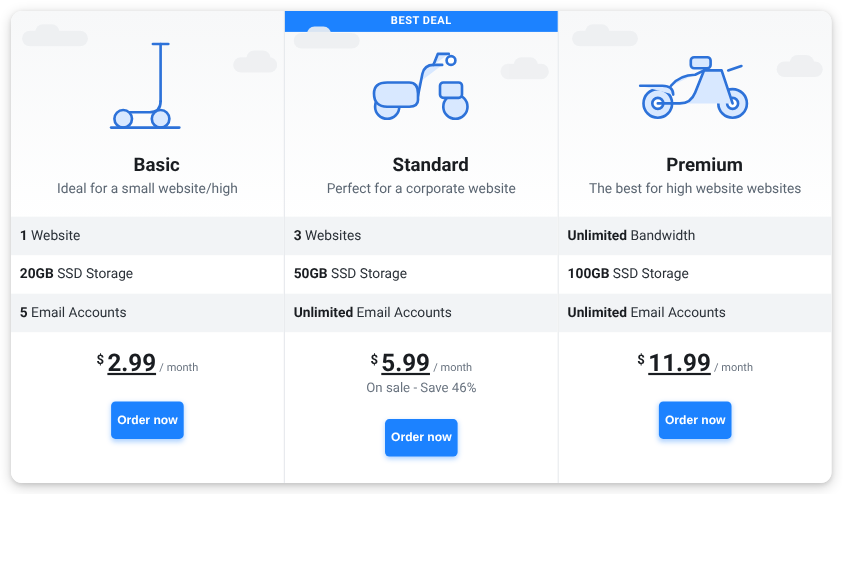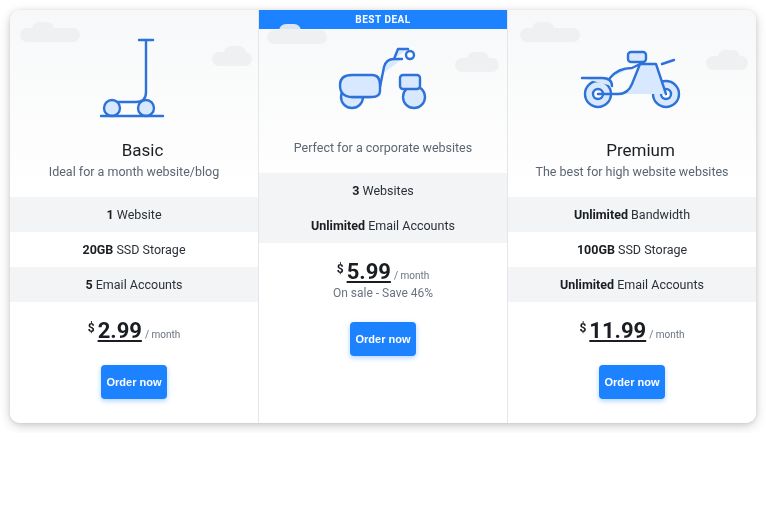--- a/index.html
+++ b/index.html
@@ -56,35 +56,35 @@
     position: absolute;
     top: -6px;
     left: 12px;
     width: 22px;
     height: 14px;
     background: #eef0f2;
     border-radius: 10px;
   }
   .plan-title {
     text-align: center;
-    font-weight: 400;
+    font-weight: 700;
     font-size: 17px;
     color: #1a1d21;
     margin-bottom: 4px;
     margin-left: 17px;
   }
   .plan-sub {
     text-align: center;
     font-size: 12.5px;
     color: #5b6672;
     margin-bottom: 18px;
     padding: 0 14px;
   }
   .feat {
-    text-align: center;
+    text-align: left;
     font-size: 12.5px;
     padding: 10px 8px;
     color: #2b3138;
   }
   .feat.shade { background: #f2f4f6; }
   .feat b { font-weight: 700; color: #1a1d21; }
   .price-block {
     text-align: center;
     padding: 16px 10px 8px;
   }
@@ -145,21 +145,21 @@
           <line x1="44" y1="10" x2="58" y2="10"></line>
           <line x1="51" y1="10" x2="51" y2="62"></line>
           <path d="M51 62 Q51 72 41 72 L17 72"></path>
           <circle cx="17" cy="78" r="8" fill="#d8e8ff"></circle>
           <circle cx="51" cy="78" r="8" fill="#d8e8ff"></circle>
           <line x1="6" y1="86" x2="68" y2="86"></line>
         </g>
       </svg>
     </div>
     <div class="plan-title">Basic</div>
-    <div class="plan-sub">Ideal for a month website/blog</div>
+    <div class="plan-sub">Ideal for a small website/high</div>
     <div class="feat shade"><b>1</b><span> Website</span></div>
     <div class="feat"><b>20GB</b><span> SSD Storage</span></div>
     <div class="feat shade"><b>5</b><span> Email Accounts</span></div>
     <div class="price-block">
       <div class="price-line">
         <span class="currency">$</span>
         <span class="amount">2.99</span>
         <span class="period">/ month</span>
       </div>
     </div>
@@ -176,22 +176,24 @@
           <circle cx="24" cy="62" r="11"></circle>
           <circle cx="86" cy="62" r="11"></circle>
           <path d="M24 62 L40 62 Q50 62 52 52 L56 32 Q58 24 66 24 L74 24"></path>
           <path d="M12 50 Q12 40 24 40 L44 40 Q52 40 52 50 L52 56 Q52 62 44 62 L24 62 Q12 62 12 50 Z"></path>
           <path d="M66 24 L70 14 L80 14"></path>
           <rect x="72" y="40" width="20" height="14" rx="3"></rect>
           <circle cx="82" cy="20" r="4" fill="#fff"></circle>
         </g>
       </svg>
     </div>
-    <div class="plan-sub">Perfect for a corporate websites</div>
+    <div class="plan-title">Standard</div>
+    <div class="plan-sub">Perfect for a corporate website</div>
     <div class="feat shade"><b>3</b><span> Websites</span></div>
+    <div class="feat"><b>50GB</b><span> SSD Storage</span></div>
     <div class="feat shade"><b>Unlimited</b><span> Email Accounts</span></div>
     <div class="price-block">
       <div class="price-line">
         <span class="currency">$</span>
         <span class="amount">5.99</span>
         <span class="period">/ month</span>
       </div>
       <div class="sale">On sale - Save 46%</div>
     </div>
     <button class="btn">Order now</button>

